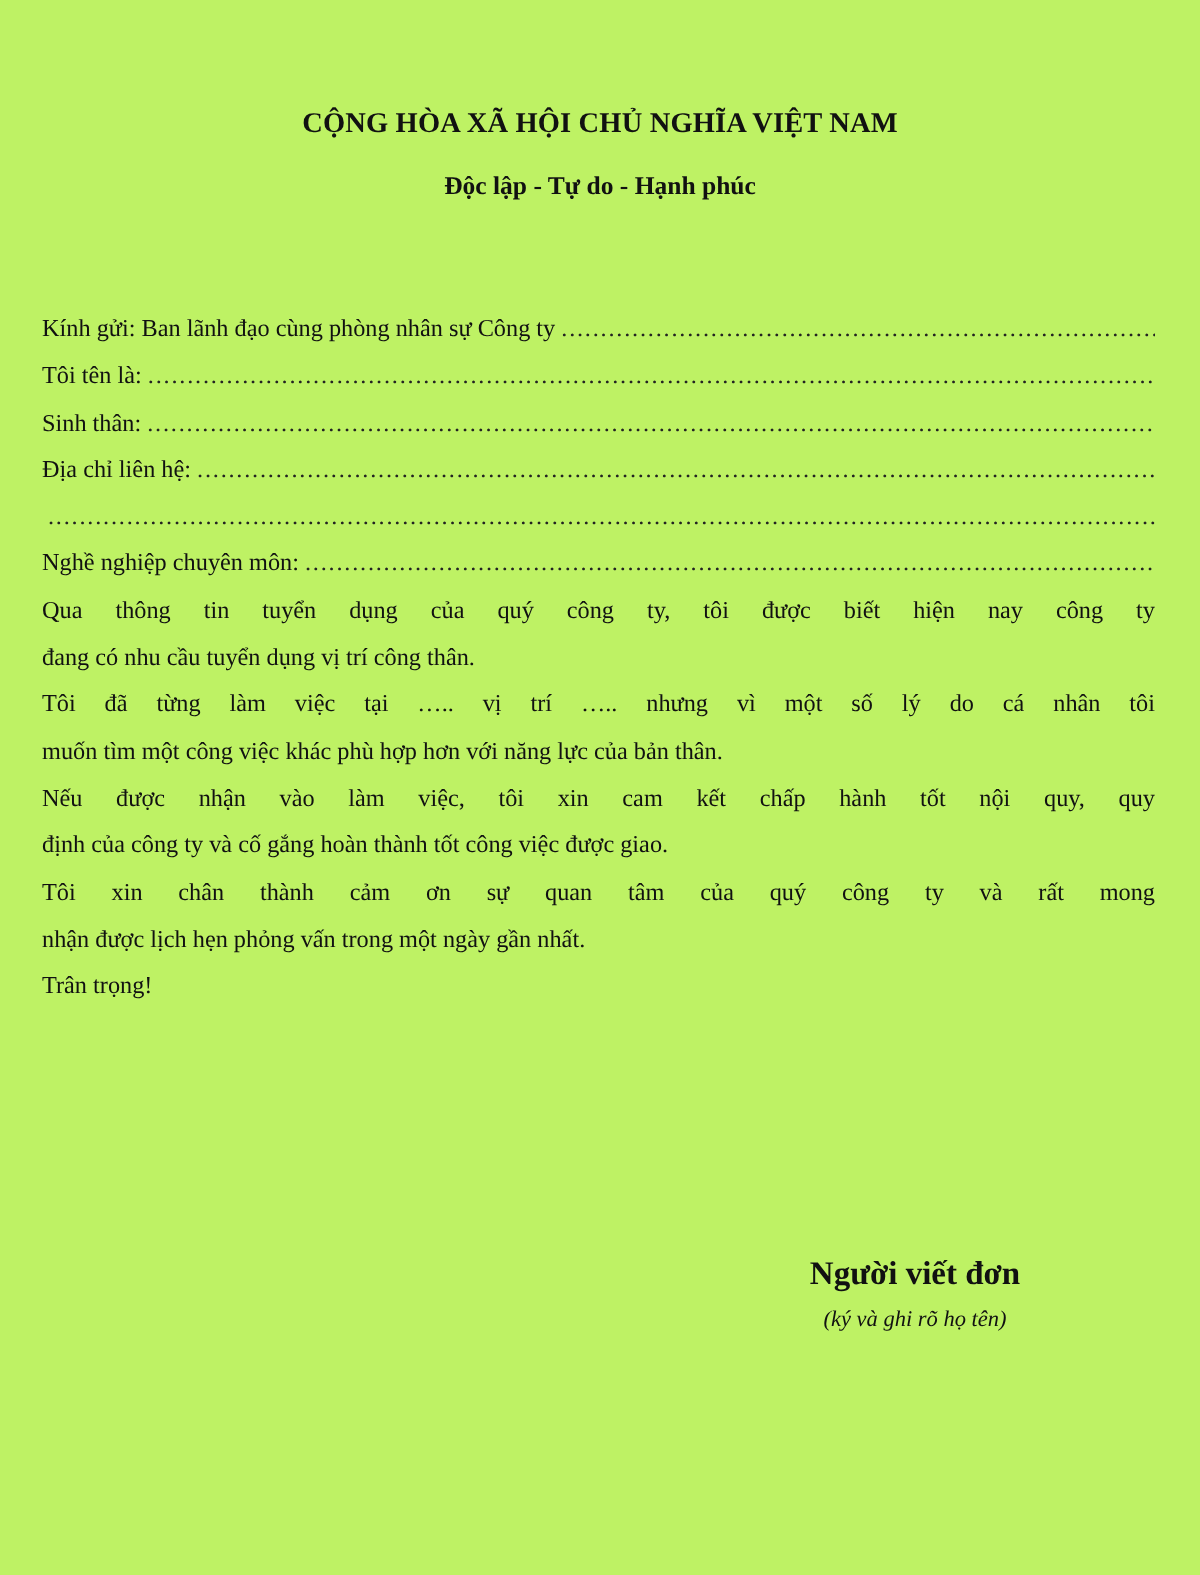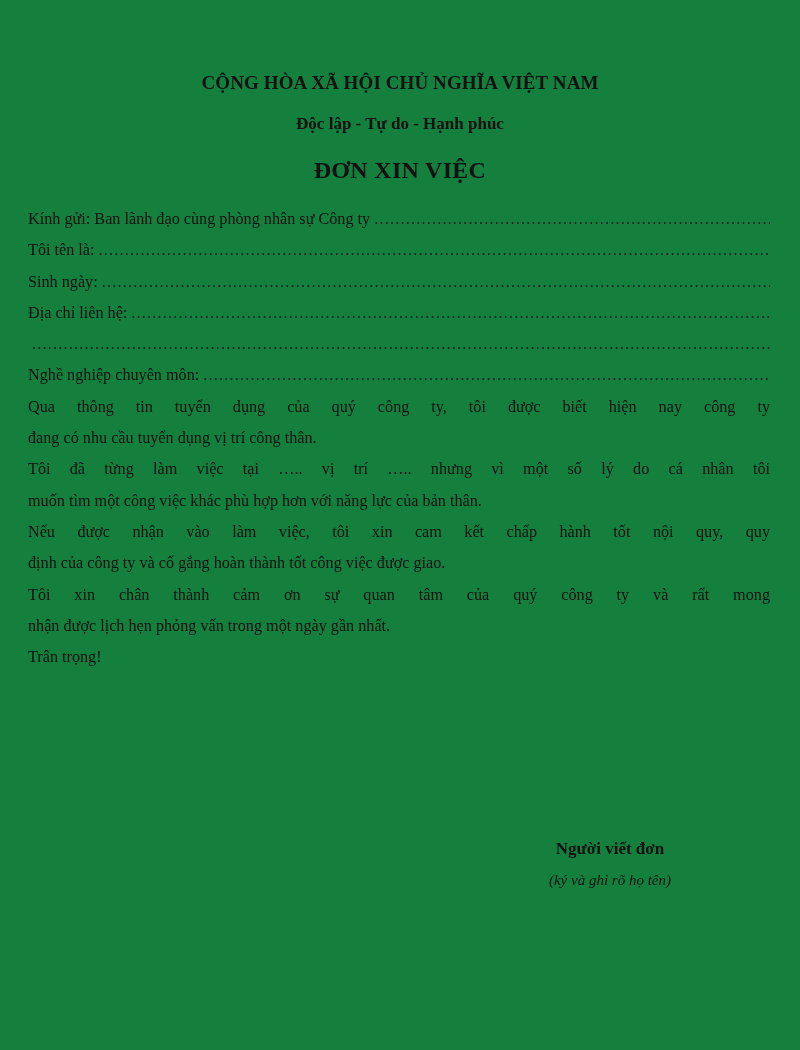--- a/index.html
+++ b/index.html
@@ -12,21 +12,21 @@
       height: 1050px;
       position: relative;
       overflow: hidden;
       color: #111111;
       font-family: "Liberation Serif", "DejaVu Serif", serif;
     }
     .page {
       position: absolute;
       left: 0; top: 0;
       width: 800px; height: 1050px;
-      background: #15803d;
+      background: #bef264;
     }
     .header {
       position: absolute;
       left: 0;
       width: 800px;
       text-align: center;
       font-weight: bold;
     }
     .nation { top: 72px; font-size: 19px; letter-spacing: 0.1px; }
     .motto  { top: 114px; font-size: 17px; }
@@ -77,50 +77,49 @@
       text-align: center;
     }
     .sig-date {
       font-style: italic;
       font-size: 15.5px;
       line-height: 30px;
       margin-left: 0;
     }
     .sig-title {
       font-weight: bold;
-      font-size: 17px;
+      font-size: 22px;
       line-height: 32px;
     }
     .sig-note {
       font-style: italic;
       font-size: 15px;
       line-height: 30px;
     }
   </style>
 </head>
 <body>
 
 <div class="page">
 
   <div class="header nation">CỘNG HÒA XÃ HỘI CHỦ NGHĨA VIỆT NAM</div>
   <div class="header motto">Độc lập - Tự do - Hạnh phúc</div>
-  <div class="header title">ĐƠN XIN VIỆC</div>
 
   <div class="body">
 
     <div class="line">
       <span class="label">Kính gửi: Ban lãnh đạo cùng phòng nhân sự Công ty</span>
       <span class="fill">...............................................................................</span>
     </div>
     <div class="line">
       <span class="label">Tôi tên là:</span>
       <span class="fill">...................................................................................................................................................................................................</span>
     </div>
     <div class="line">
-      <span class="label">Sinh ngày:</span>
+      <span class="label">Sinh thân:</span>
       <span class="fill">...................................................................................................................................................................................................</span>
     </div>
     <div class="line">
       <span class="label">Địa chỉ liên hệ:</span>
       <span class="fill">...................................................................................................................................................................................................</span>
     </div>
     <div class="line">
       <span class="fill">...................................................................................................................................................................................................</span>
     </div>
     <div class="line">

